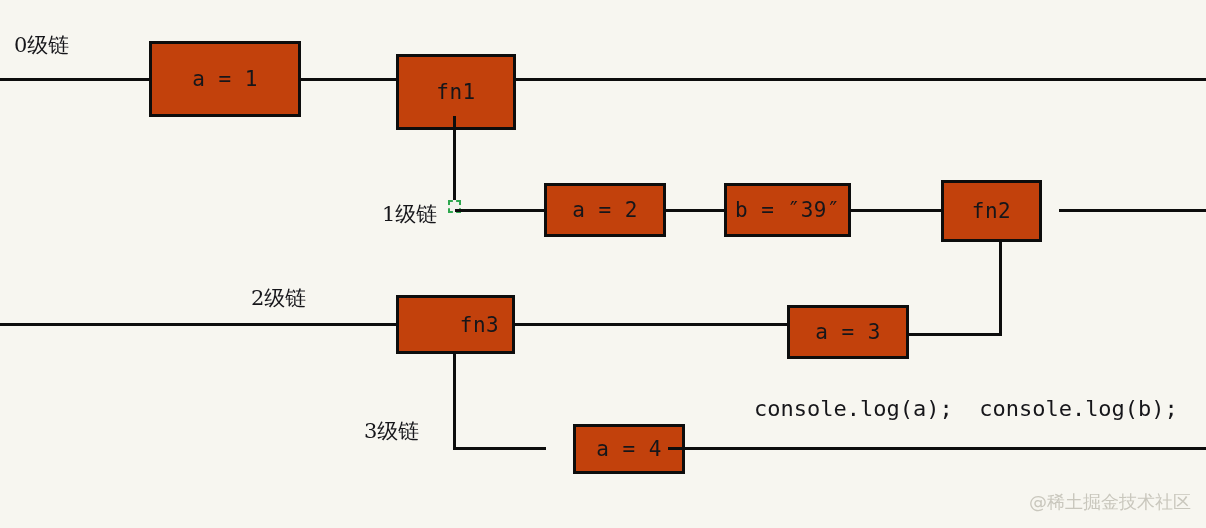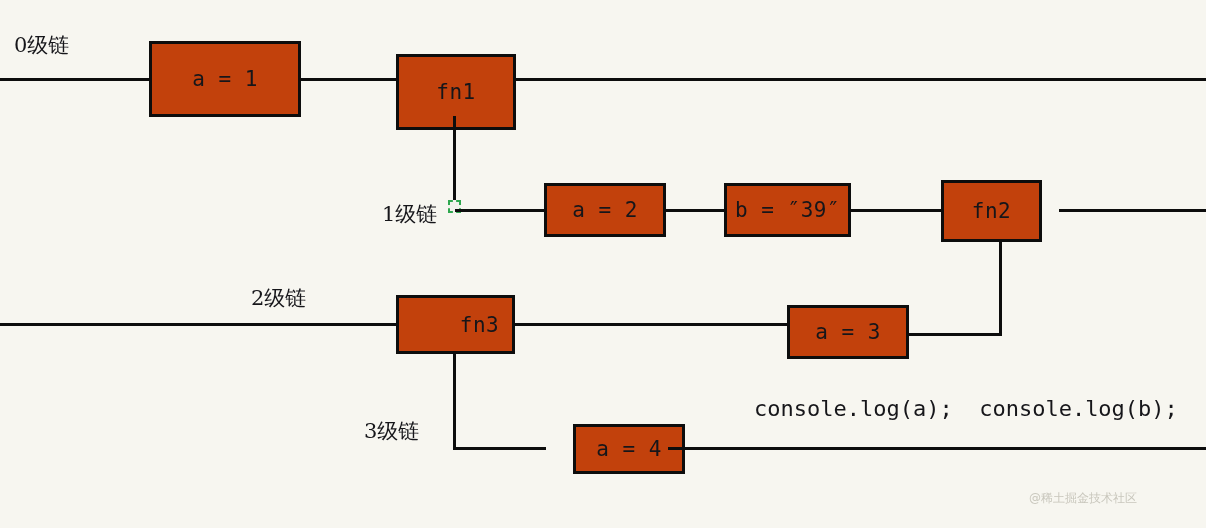--- a/index.html
+++ b/index.html
@@ -64,21 +64,21 @@
     box-sizing: border-box;
     width: 13px;
     height: 13px;
     border: 2px dashed #2fa84f;
     background: #f2f2ec;
   }
   
   .watermark {
     position: absolute;
     font-family: "DejaVu Sans", "Liberation Sans", sans-serif;
-    font-size: 12px;
+    font-size: 18px;
     color: #c9c7bd;
     white-space: nowrap;
   }
 </style>
 </head>
 <body>
 
 <div id="canvas">
 
   <div class="chain-label" style="left:14px; top:31px;">0级链</div>

